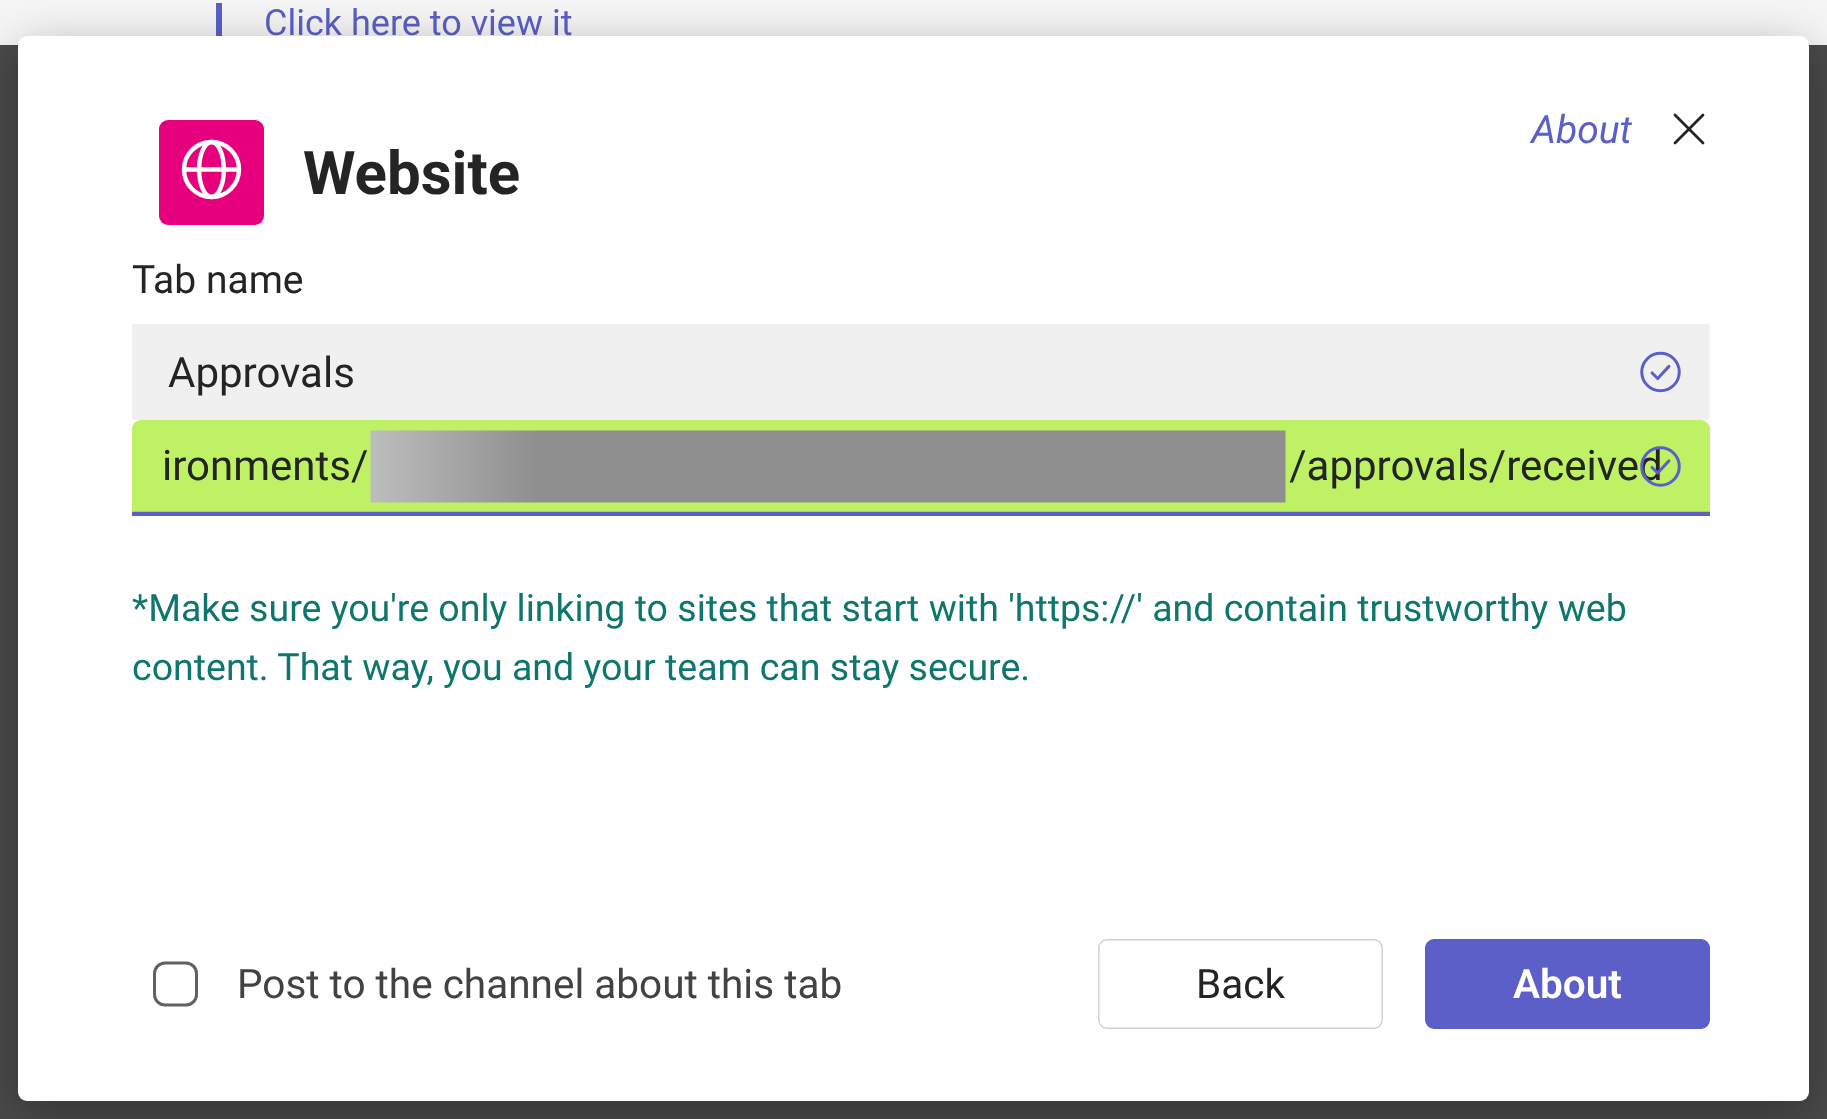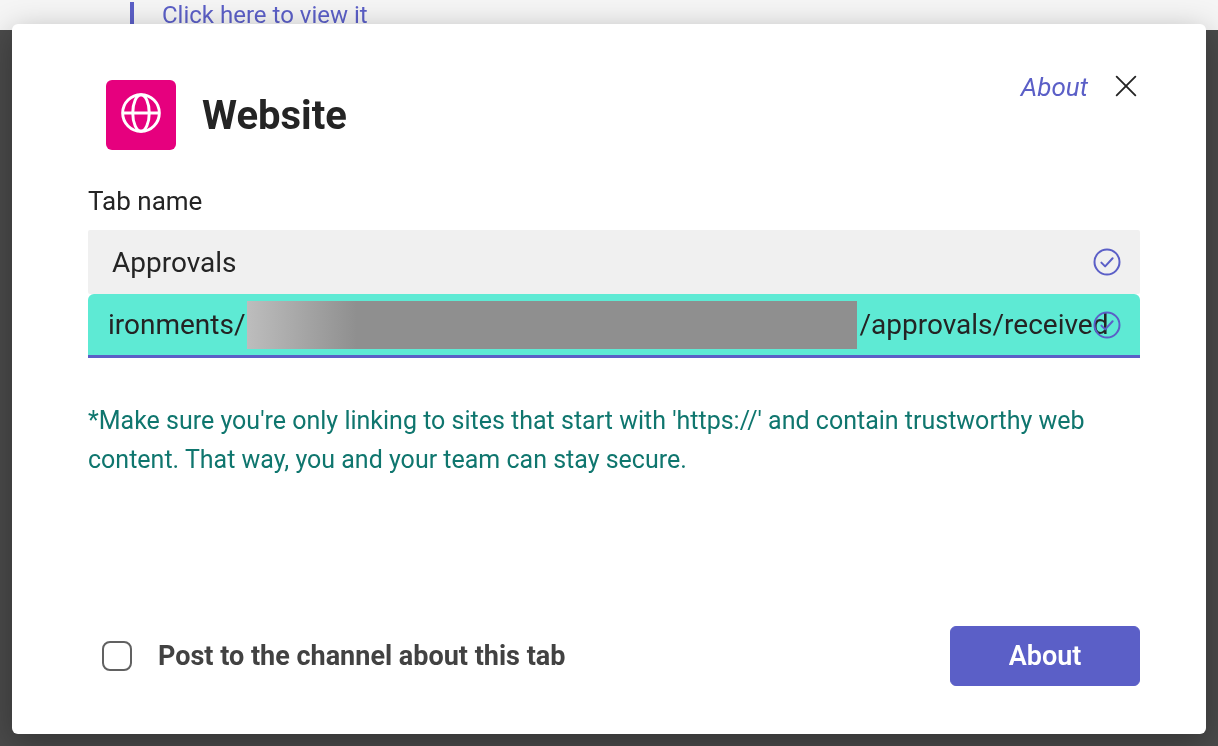--- a/index.html
+++ b/index.html
@@ -11,21 +11,21 @@
     }
     .bg-strip {
       position: absolute;
       top: 0; left: 0; right: 0;
       height: 30px;
       background: #f5f5f5;
     }
     .bg-text {
       position: absolute;
       top: 2px;
-      left: 130px;
+      left: 144px;
       color: #5b5fc7;
       font-size: 24px;
       border-left: 4px solid #5b5fc7;
       padding-left: 28px;
       line-height: 1.1;
     }
     .dialog {
       position: absolute;
       top: 24px;
       left: 12px;
@@ -79,21 +79,21 @@
       width: 28px; height: 28px;
       display: flex; align-items: center; justify-content: center;
       cursor: pointer;
       color: #242424;
     }
     .close-btn svg { width: 28px; height: 28px; }
 
     .field-label {
       font-size: 26px;
       color: #242424;
-      margin-top: 36px;
+      margin-top: 22px;
       margin-bottom: 14px;
     }
     .field-label.url { margin-top: 56px; }
 
     .text-input-wrap {
       position: relative;
       width: 100%;
     }
     .text-input {
       width: 100%;
@@ -114,21 +114,21 @@
       transform: translateY(-50%);
       width: 30px; height: 30px;
       color: #5b5fc7;
     }
     .valid-icon svg { width: 30px; height: 30px; }
 
     .url-input-wrap {
       position: relative;
       width: 100%;
       height: 64px;
-      background: #5eead4;
+      background: #bef264;
       border-radius: 6px 6px 0 0;
       border-bottom: 3px solid #5b5fc7;
       display: flex;
       align-items: center;
       font-size: 28px;
       color: #242424;
       padding: 0 60px 0 20px;
       overflow: hidden;
     }
     .url-seg { white-space: nowrap; }
@@ -151,21 +151,20 @@
     .footer {
       margin-top: auto;
       display: flex;
       align-items: center;
     }
     .checkbox-wrap {
       display: flex;
       align-items: center;
       gap: 26px;
       margin-left: 14px;
-      font-weight: bold;
     }
     .checkbox {
       width: 30px;
       height: 30px;
       border: 2px solid #616161;
       border-radius: 8px;
       cursor: pointer;
     }
     .checkbox-label {
       font-size: 27px;
@@ -258,17 +257,18 @@
   </div>
 
   <p class="help-text">*Make sure you're only linking to sites that start with 'https://' and contain trustworthy web content. That way, you and your team can stay secure.</p>
 
   <div class="footer">
     <div class="checkbox-wrap">
       <span class="checkbox"></span>
       <span class="checkbox-label">Post to the channel about this tab</span>
     </div>
     <div class="footer-actions">
+      <button class="btn btn-secondary">Back</button>
       <button class="btn btn-primary">About</button>
     </div>
   </div>
 
 </div>
 
 </body></html>

